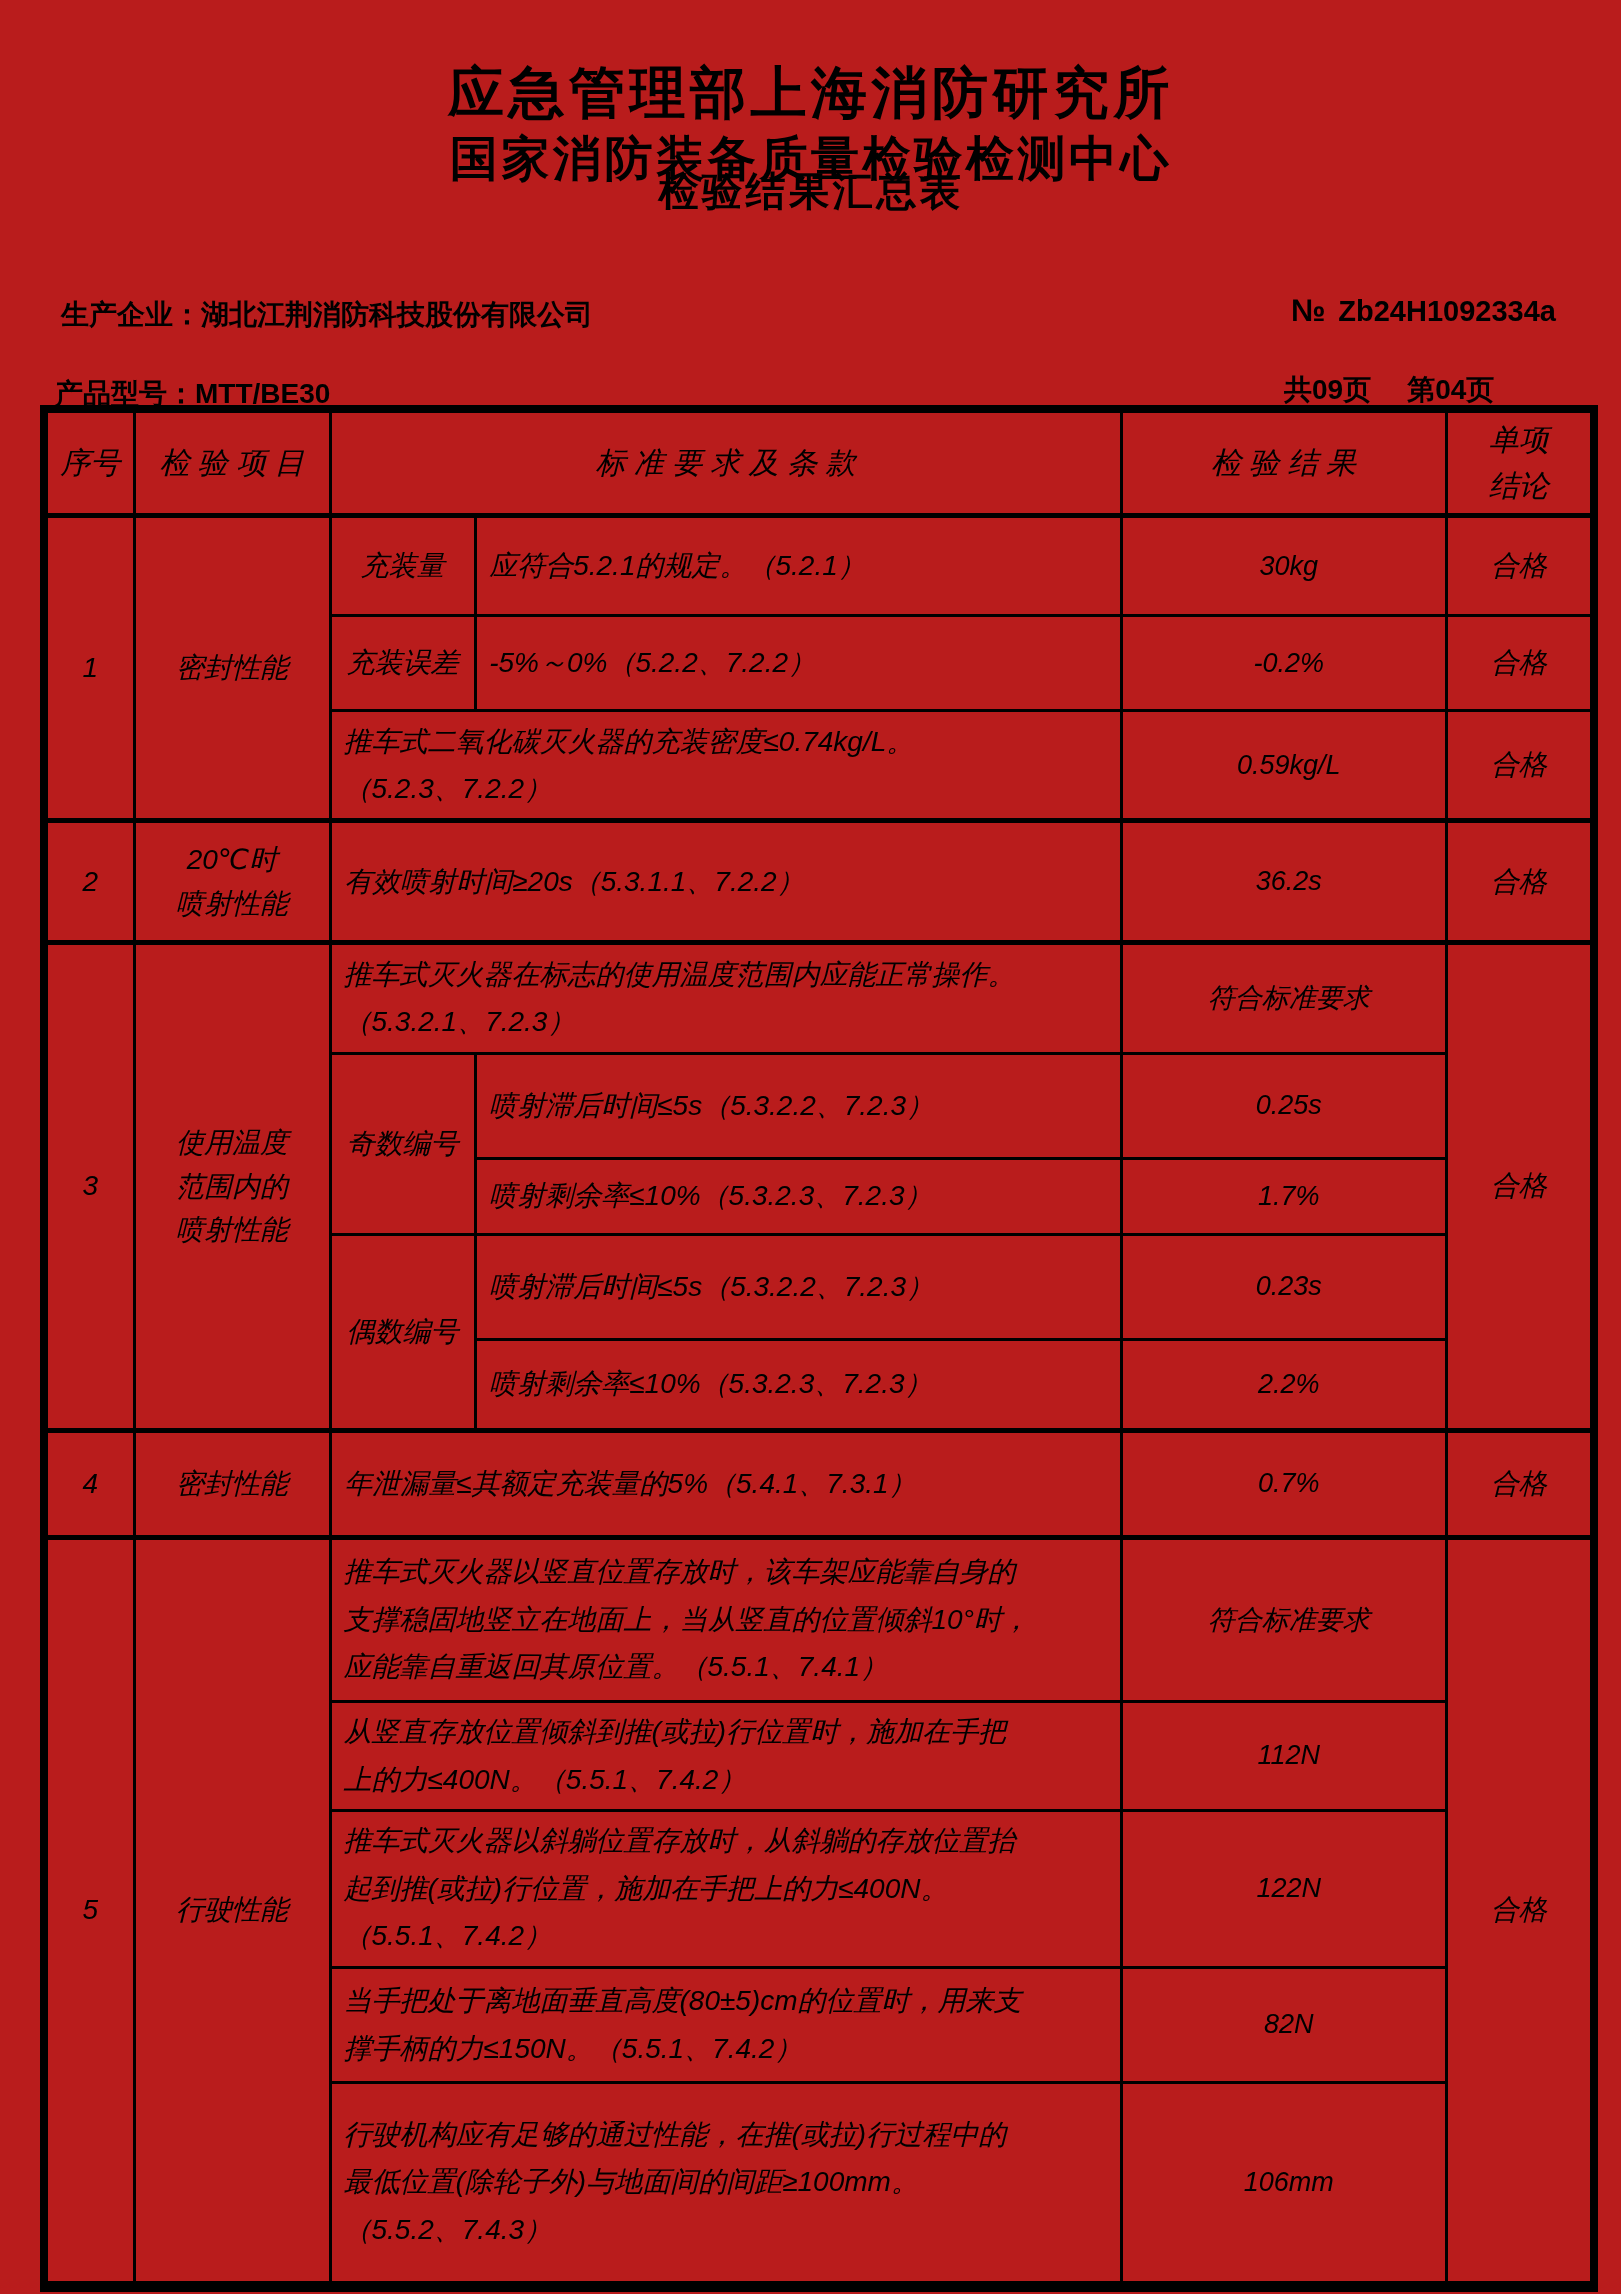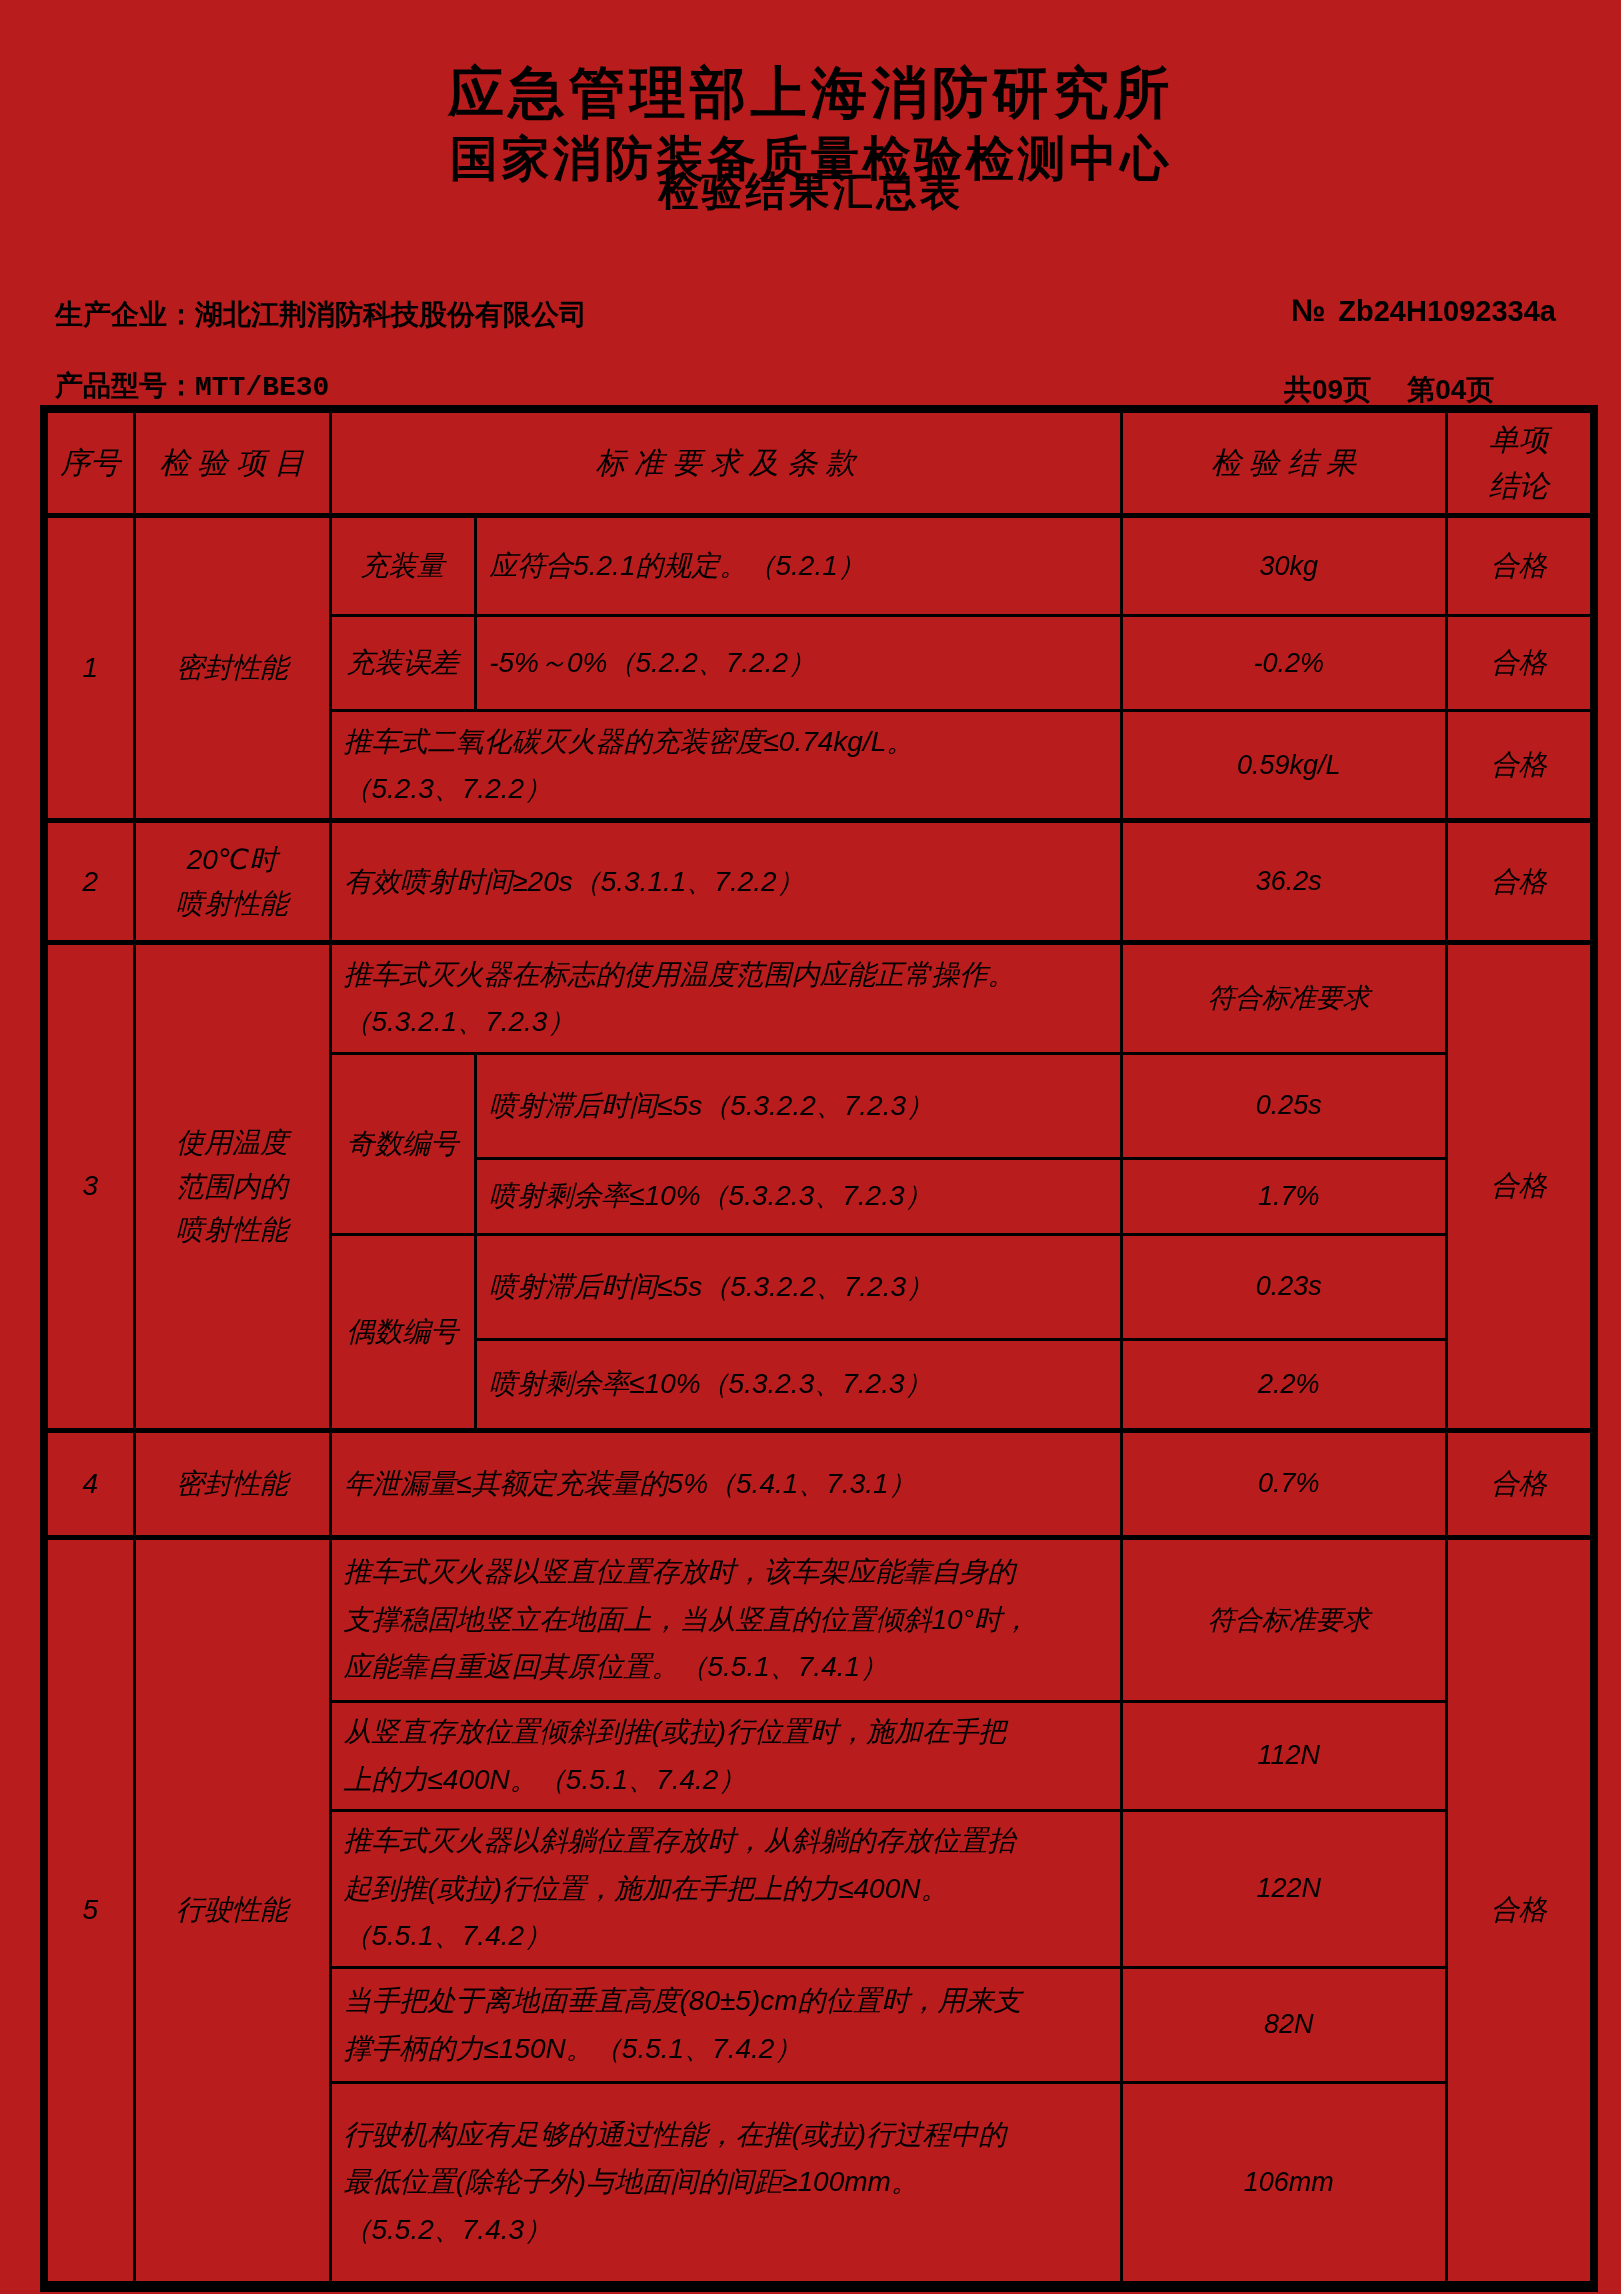--- a/index.html
+++ b/index.html
@@ -12,24 +12,24 @@
     overflow:hidden;
   }
   
   .t1,.t2,.t3{position:absolute;left:0;width:100%;text-align:center;font-weight:bold;white-space:nowrap;}
   .t1{top:56px;font-size:56px;letter-spacing:4.5px;}
   .t2{top:127px;font-size:48px;letter-spacing:3.6px;}
   .t3{top:164px;font-size:40px;letter-spacing:3.6px;}
   
   .meta{position:absolute;font-size:28px;font-weight:bold;white-space:nowrap;}
   .meta .val{font-weight:bold;}
-  .m1l{top:296px;left:55px;}
+  .m1l{top:296px;left:61px;}
   .m1r{top:293px;left:1291px;font-size:29px;}
   .m1r .no-sym{font-size:31px;margin-right:12.7px;}
-  .m2l{top:367px;left:55px;font-family:Liberation Mono, monospace;}
+  .m2l{top:375px;left:55px;}
   .m2r{top:371px;left:1284px;}
   .m2r .pg2{margin-left:36px;}
   
   table.results{
     position:absolute;top:405px;left:40px;
     width:1551px;
     border-collapse:collapse;
     table-layout:fixed;
     border:8.2px solid #000;
     border-bottom-width:11px;

